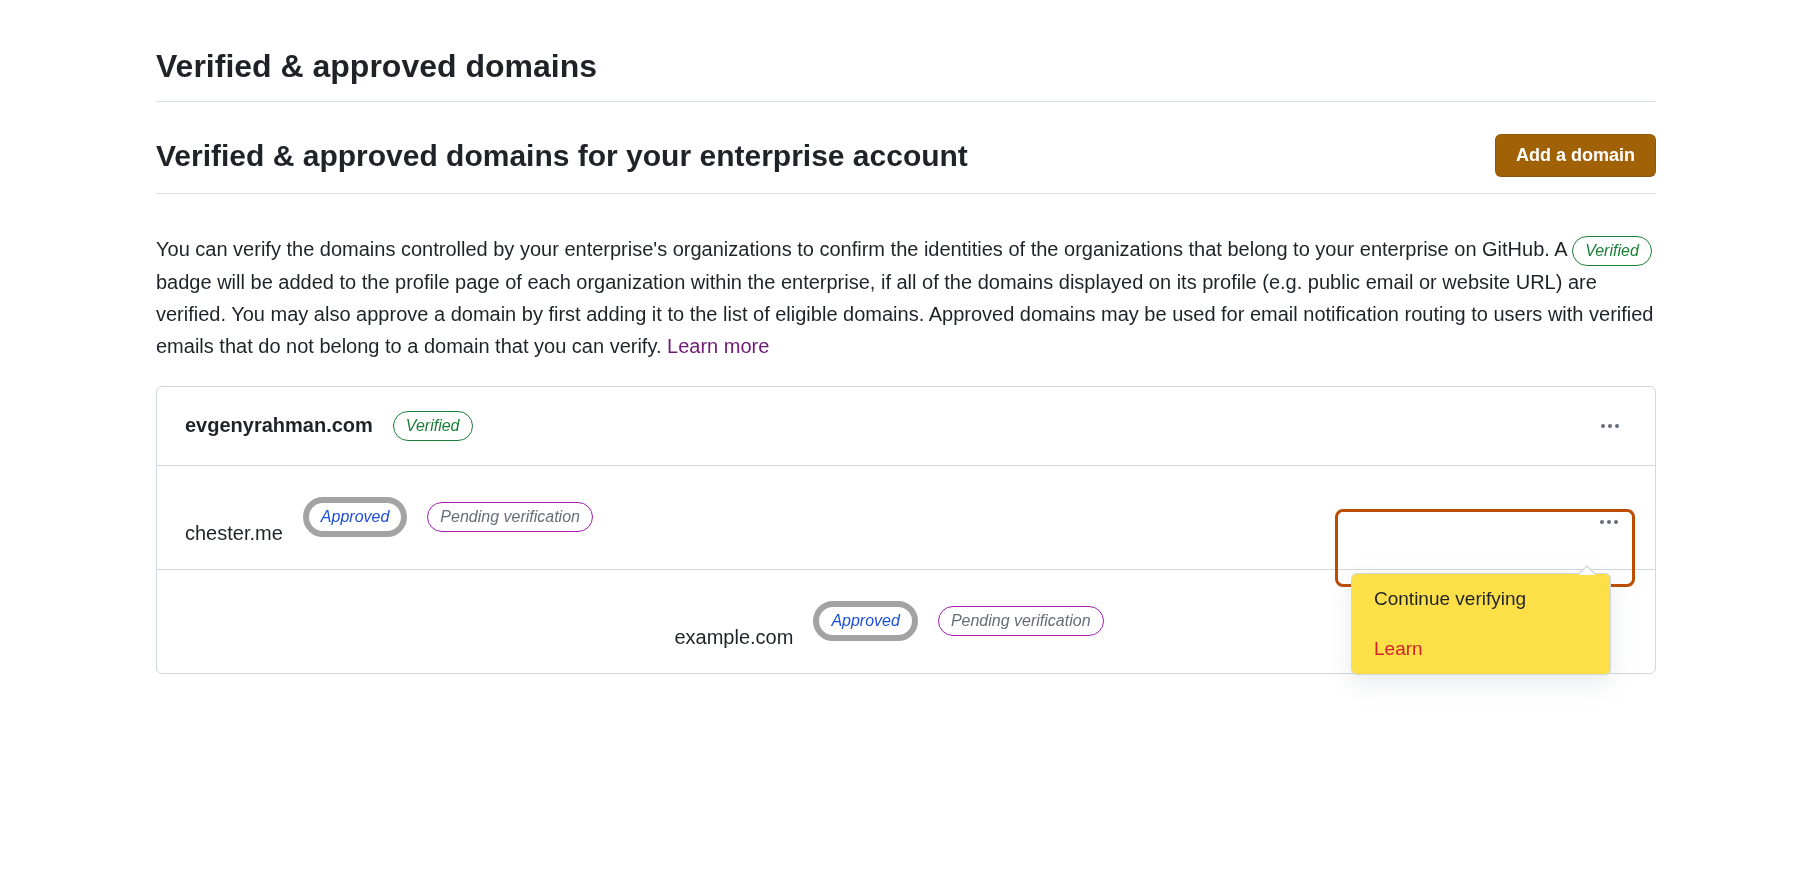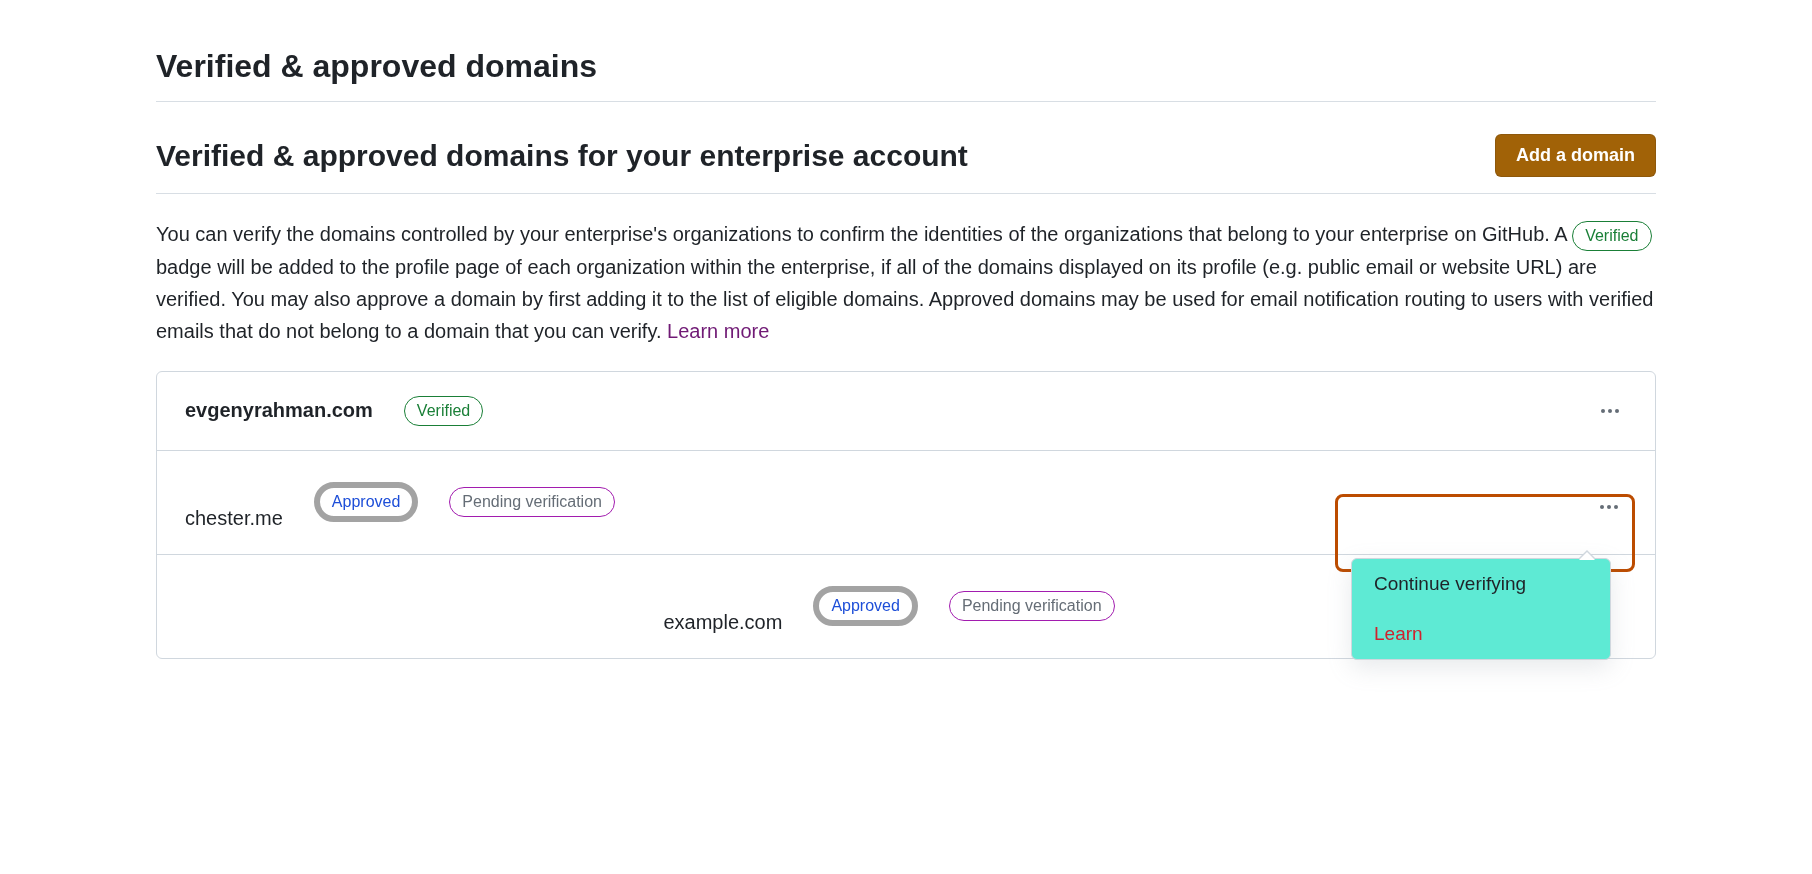--- a/index.html
+++ b/index.html
@@ -24,21 +24,21 @@
       padding-bottom: 16px;
       border-bottom: 1px solid #d8dee4;
       margin-bottom: 32px;
     }
     .section-header {
       display: flex;
       justify-content: space-between;
       align-items: center;
       padding-bottom: 16px;
       border-bottom: 1px solid #d8dee4;
-      margin-bottom: 24px;
+      margin-bottom: 39px;
     }
     h2.section-title {
       font-size: 30px;
       font-weight: 600;
     }
     .btn-primary {
       background-color: #a16207;
       color: #ffffff;
       border: 1px solid rgba(31,35,40,0.15);
       border-radius: 6px;
@@ -54,20 +54,21 @@
       margin-bottom: 24px;
     }
     .badge {
       display: inline-block;
       border-radius: 2em;
       padding: 2px 12px;
       font-size: 16px;
       font-weight: 500;
       line-height: 1.5;
       vertical-align: middle;
+      font-style: italic;
     }
     .badge-verified {
       color: #1a7f37;
       border: 1px solid #1a7f37;
     }
     .badge-approved {
       color: #1d4ed8;
       border: 6px solid #a3a3a3;
     }
     .badge-pending {
@@ -92,21 +93,21 @@
       border-bottom: 1px solid #d0d7de;
       position: relative;
     }
     .domain-row:last-child {
       border-bottom: none;
       justify-content: center;
     }
     .domain-left {
       display: flex;
       align-items: center;
-      gap: 31px;
+      gap: 20px;
     }
     .domain-name {
       font-size: 20px;
       font-weight: 600;
     }
     .domain-name.normal {
       font-weight: 400;
       margin-top: 32px;
     }
     .kebab {
@@ -134,21 +135,21 @@
       padding: 4px 6px 56px 6px;
       min-width: 300px;
       display: flex;
       justify-content: flex-end;
       pointer-events: none;
     }
     .dropdown-menu {
       position: absolute;
       right: 16px;
       top: 56px;
-      background: #5eead4;
+      background: #fde047;
       border: 1px solid #d0d7de;
       border-radius: 6px;
       box-shadow: 0 8px 24px rgba(140,149,159,0.2);
       min-width: 260px;
       z-index: 10;
     }
     .dropdown-menu::before {
       content: "";
       position: absolute;
       top: -9px;

